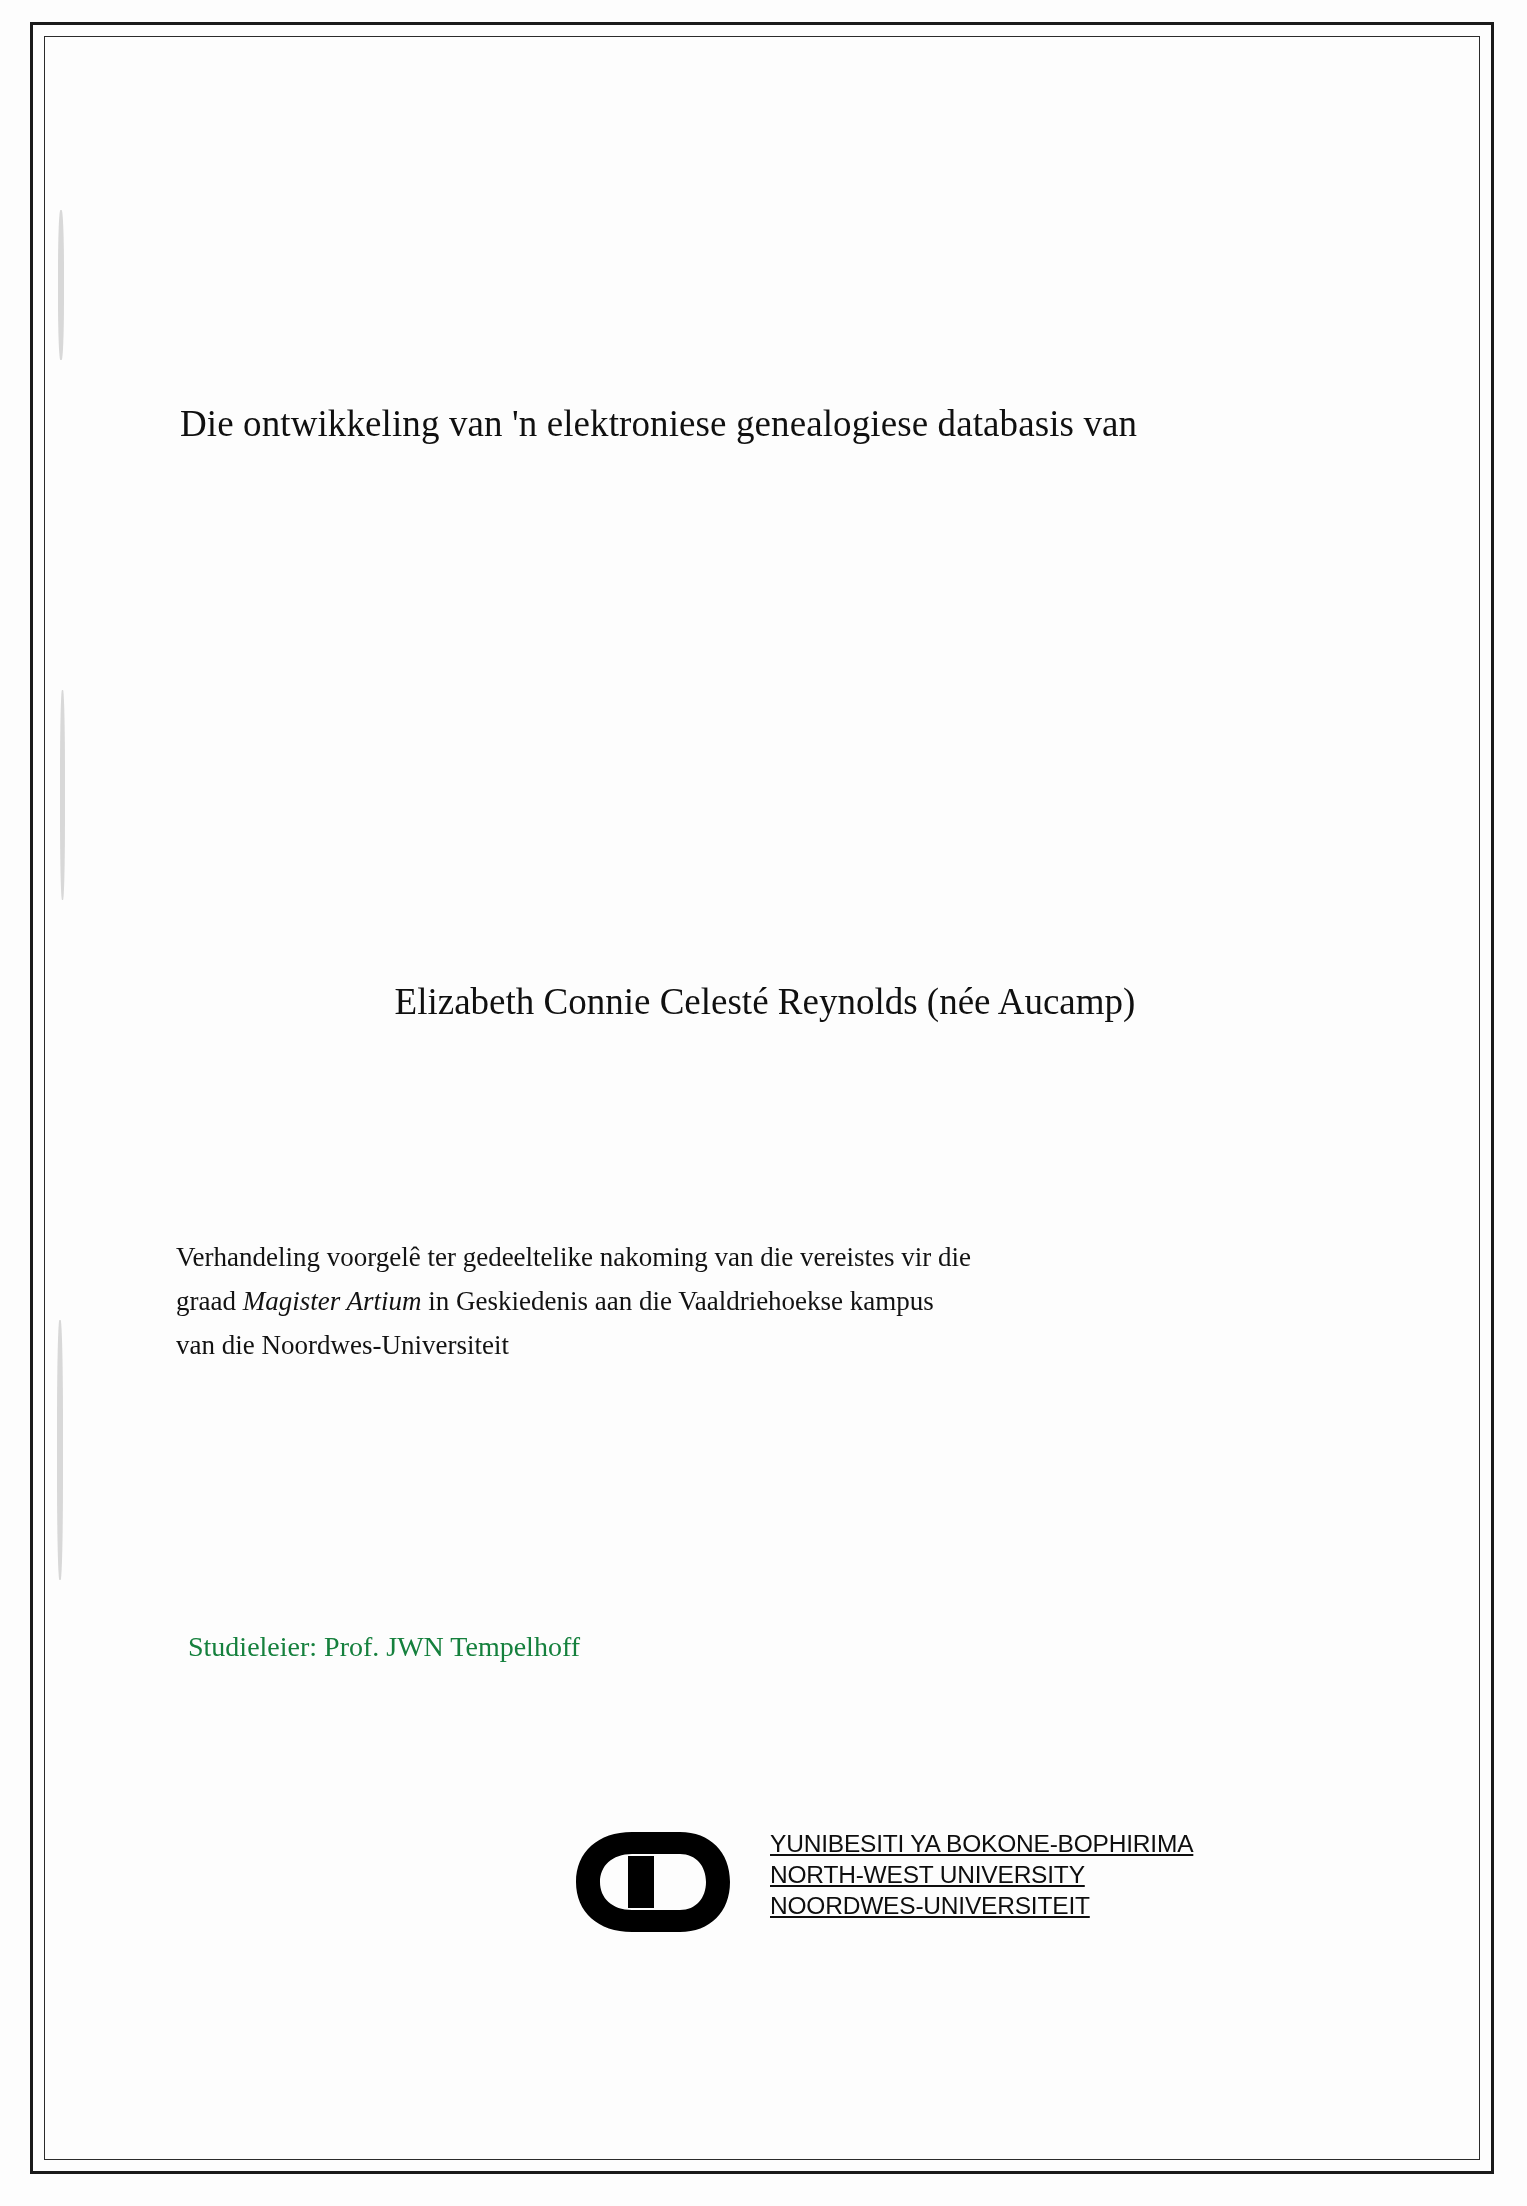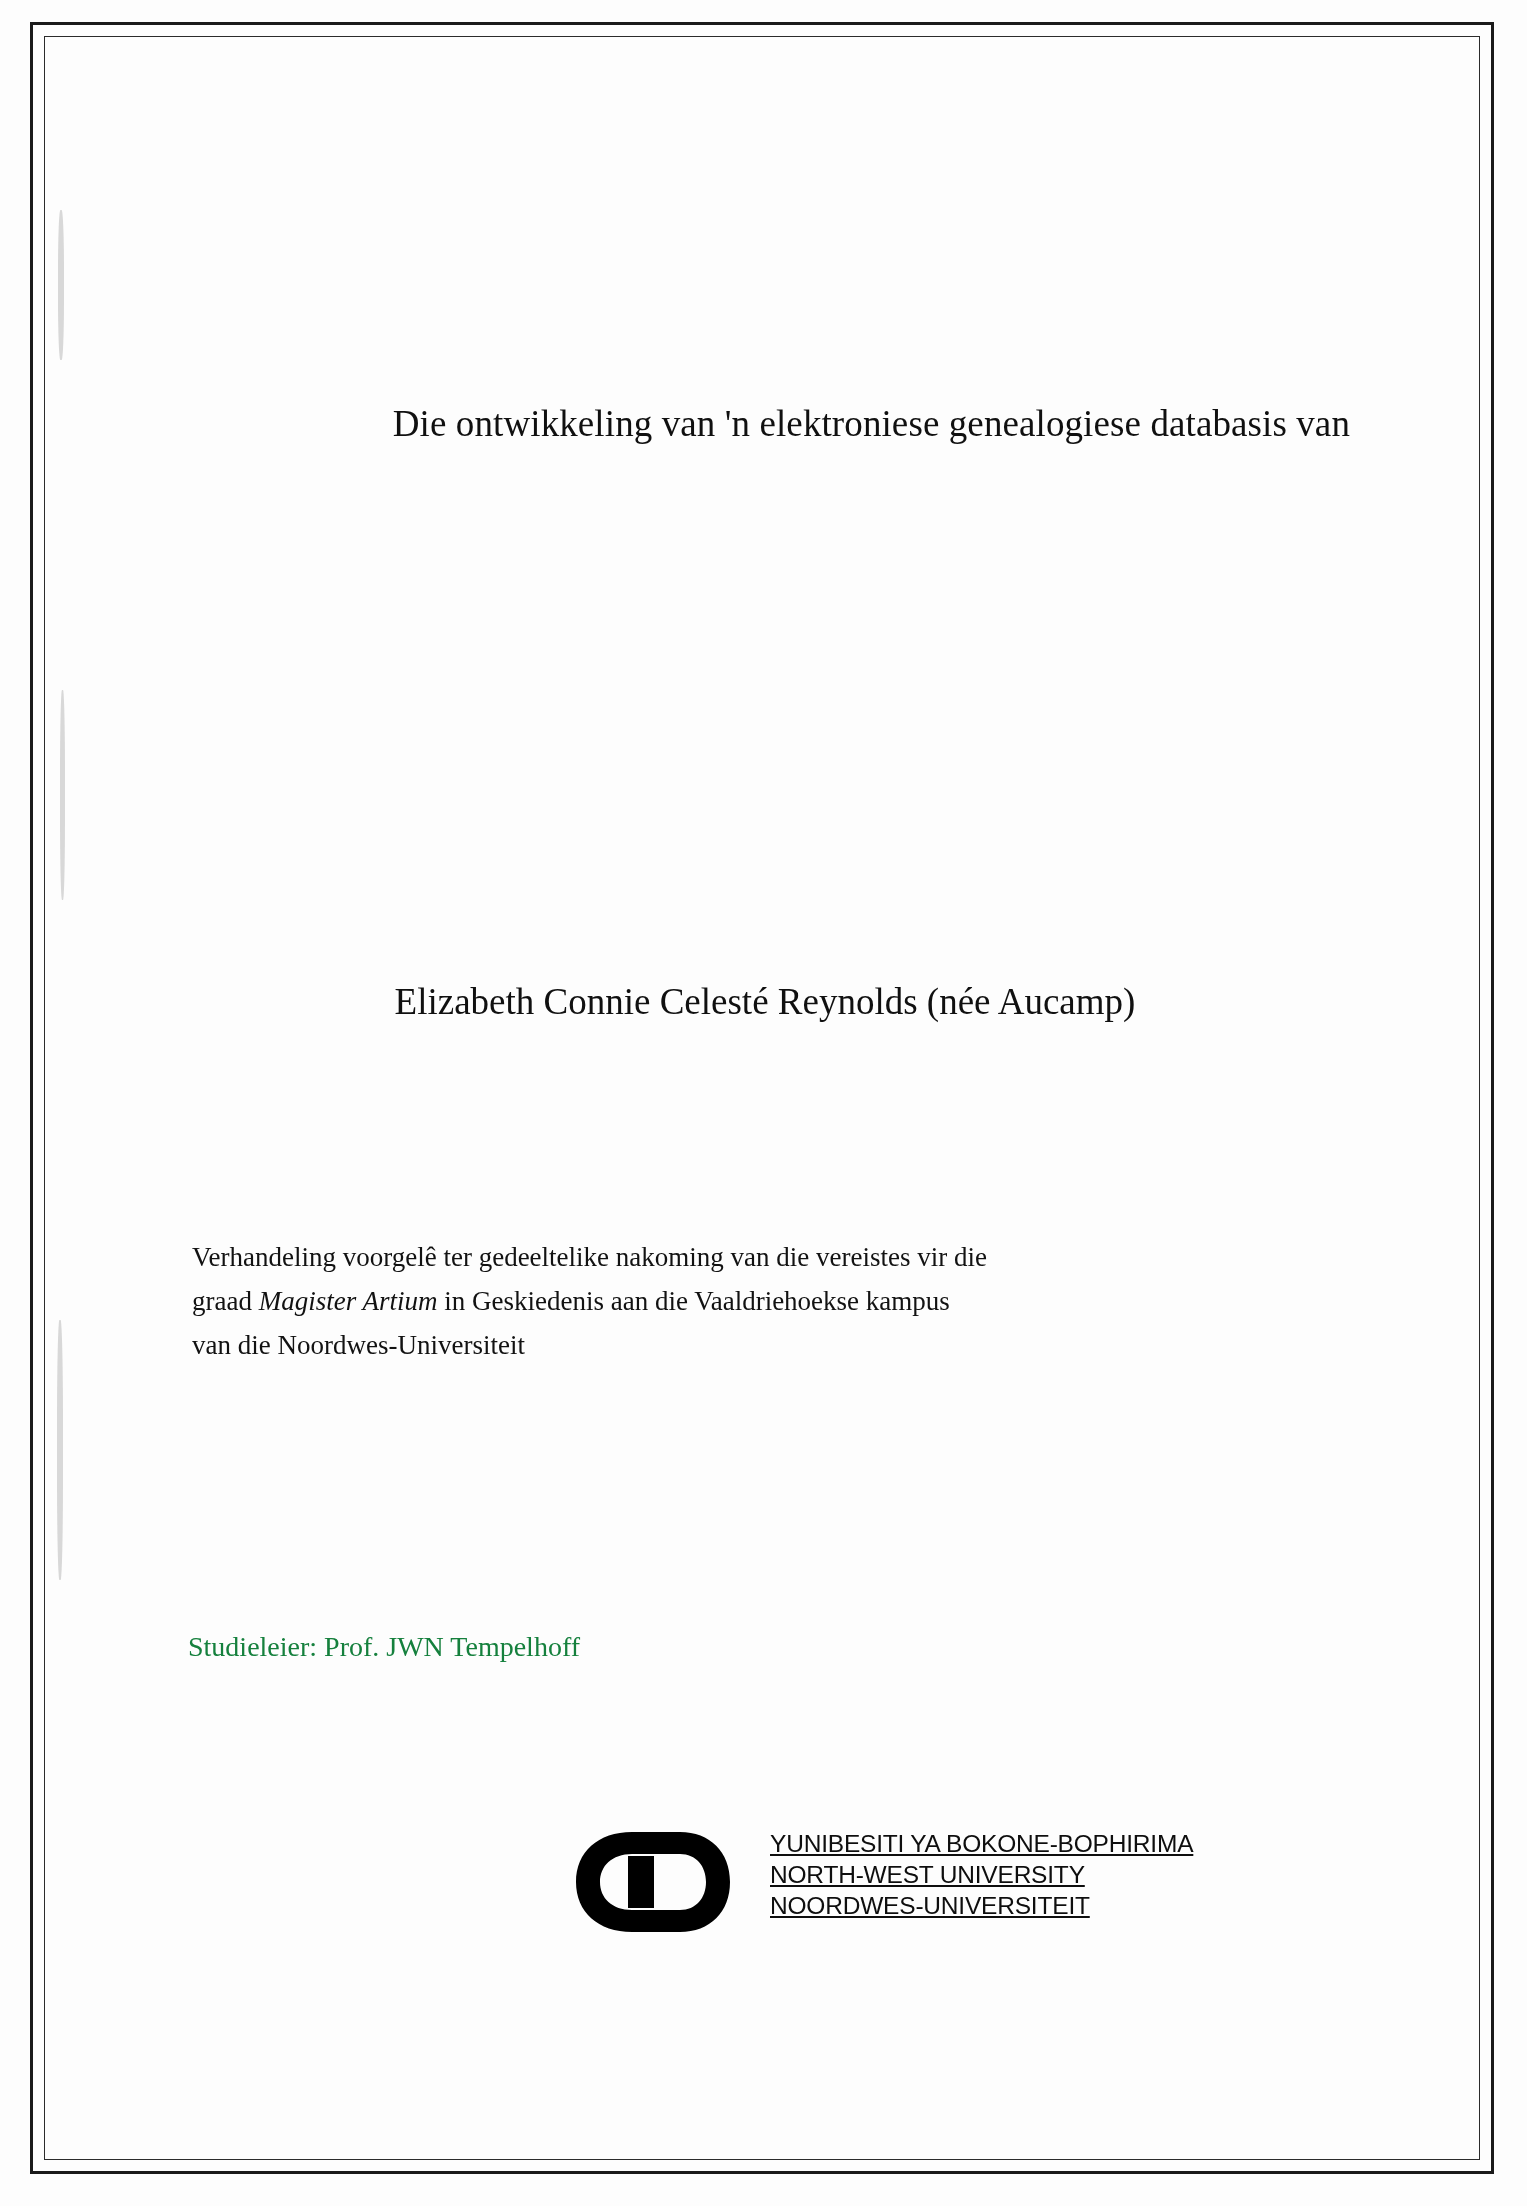--- a/index.html
+++ b/index.html
@@ -48,21 +48,21 @@
     top: 60px;
     width: 1290px;
     height: 2080px;
   }
 
   .title-block {
     position: absolute;
     left: 60px;
     top: 330px;
     width: 1170px;
-    text-align: right;
+    text-align: left;
   }
   .title-line {
     font-size: 37px;
     line-height: 68px;
     letter-spacing: 0.1px;
     color: #101010;
   }
 
   .deur {
     position: absolute;
@@ -79,21 +79,21 @@
     left: 60px;
     top: 920px;
     width: 1170px;
     text-align: center;
     font-size: 37px;
     color: #101010;
   }
 
   .statement {
     position: absolute;
-    left: 72px;
+    left: 56px;
     top: 1175px;
     width: 1100px;
     font-size: 27px;
     line-height: 44px;
     color: #121212;
   }
   .statement .just {
     text-align: justify;
     text-justify: inter-word;
   }

